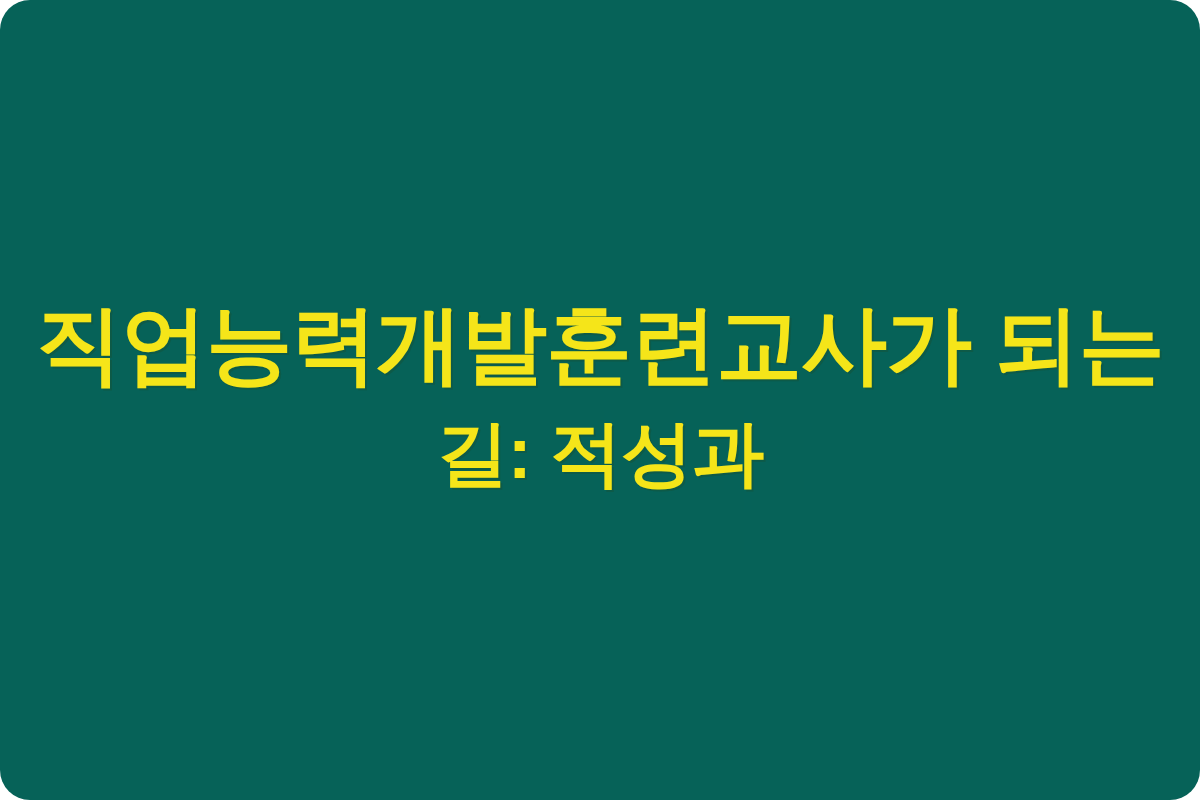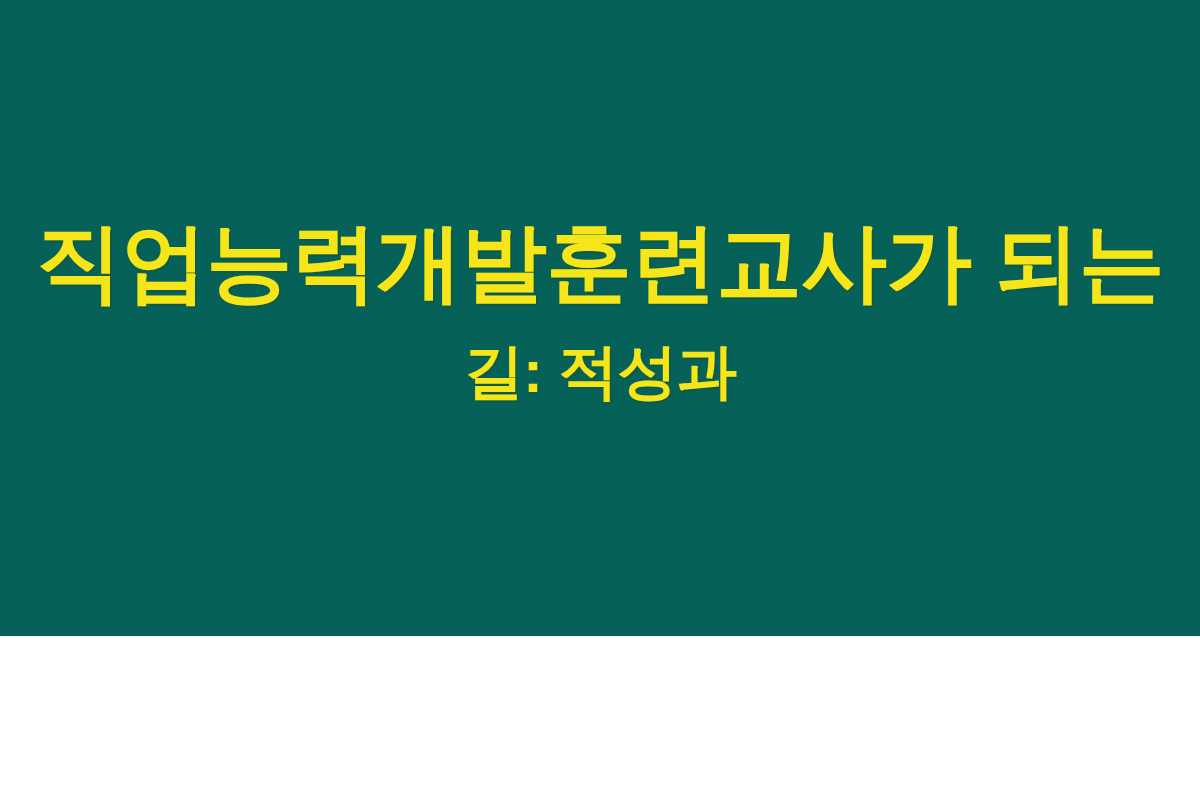--- a/index.html
+++ b/index.html
@@ -11,27 +11,28 @@
   body {
     width: 1200px;
     height: 800px;
     overflow: hidden;
     font-family: "Liberation Sans", "DejaVu Sans", sans-serif;
   }
 
   #banner {
     position: relative;
     width: 1200px;
-    height: 636px;
+    height: 800px;
     background: #066258;
     display: flex;
     flex-direction: column;
     align-items: center;
     justify-content: center;
     box-sizing: border-box;
+    border-radius: 30px;
   }
 
   #headline-block {
     width: 100%;
     display: flex;
     flex-direction: column;
     align-items: center;
     justify-content: center;
     padding: 0 18px;
     box-sizing: border-box;
@@ -55,21 +56,21 @@
   }
 
   
   .headline-line.wide {
     font-size: 86px;
     transform: scaleX(0.985);
     transform-origin: center center;
   }
 
   .headline-line.narrow {
-    font-size: 60px;
+    font-size: 72px;
   }
 </style>
 </head>
 <body>
 
 <div id="banner" style="background: rgb(6, 98, 88);">
 
   <div id="headline-block">
 
     <span class="headline-line wide" style="color: rgb(245, 229, 25); text-shadow: rgba(20, 84, 60, 0.55) 2px 2px 0px; transform: none;">직업능력개발훈련교사가 되는</span>

